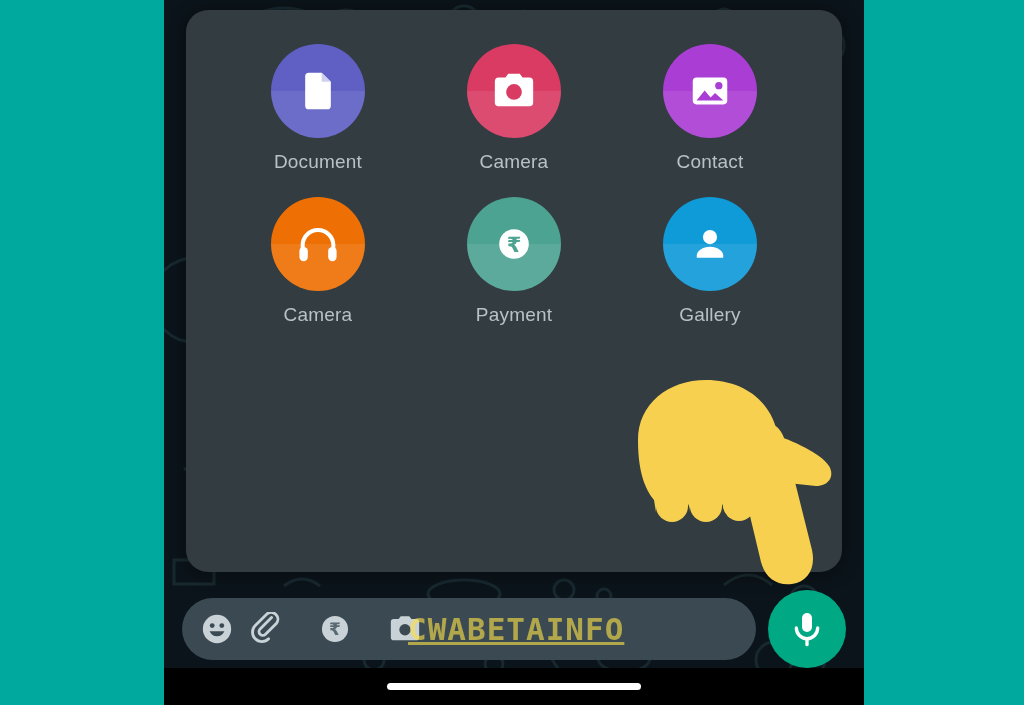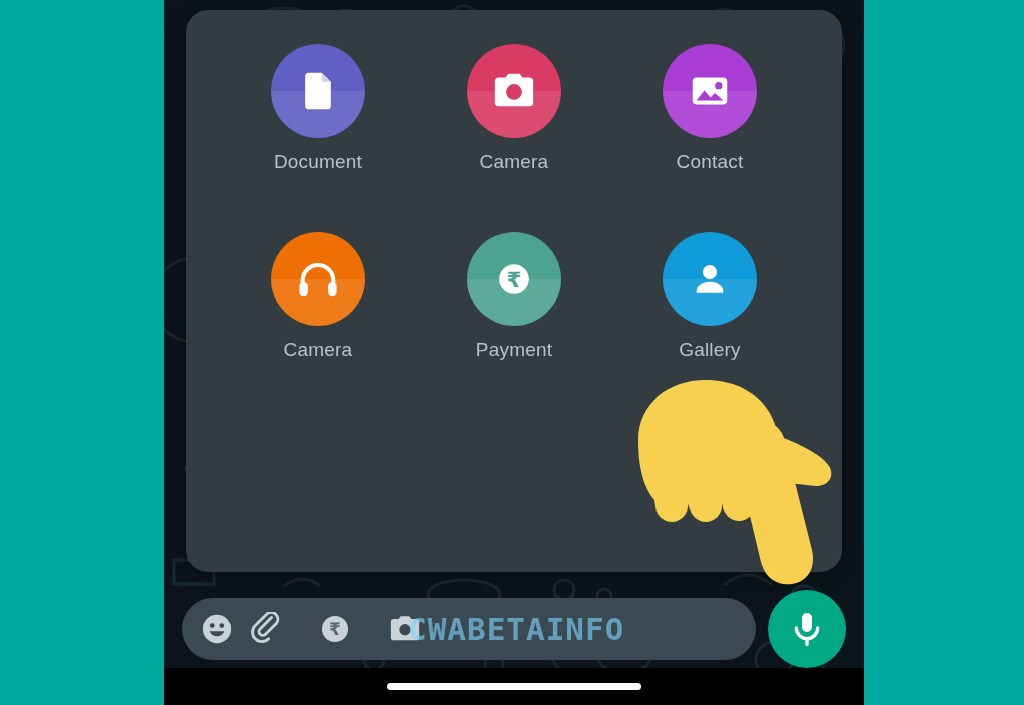--- a/index.html
+++ b/index.html
@@ -27,21 +27,21 @@
 
   
   #attach-panel {
     position:absolute; left:22px; top:10px; width:656px; height:562px;
     background:#333c41; border-radius:22px;
     box-shadow:0 2px 18px rgba(0,0,0,.35);
   }
   #attach-grid {
     position:absolute; left:0; top:34px; width:100%;
     display:grid; grid-template-columns:repeat(3,1fr);
-    row-gap:59px;
+    row-gap:24px;
     padding:0 34px;
   }
   .attach-item {
     display:flex; flex-direction:column; align-items:center; gap:13px;
     cursor:pointer;
   }
   .attach-circle {
     width:94px; height:94px; border-radius:50%;
     display:flex; align-items:center; justify-content:center;
     position:relative; overflow:hidden;
@@ -79,23 +79,24 @@
   }
   .field-icon { flex:0 0 auto; display:flex; cursor:pointer; }
   #attach-icon { margin-right:22px; }
   #rupee-icon  { margin-right:22px; }
   #camera-icon { margin-right:4px; }
 
   
   #watermark {
     position:absolute; left:226px; top:50%; transform:translateY(-50%);
     font-size:31px; font-weight:bold; letter-spacing:1px;
-    color:#7dd3fc; opacity:.62; white-space:nowrap;
+    color:#fde047; opacity:.62; white-space:nowrap;
     font-family:"DejaVu Sans Mono", monospace; z-index:0;
     pointer-events:none;
+    text-decoration:underline;
   }
 
   #mic-btn {
     flex:0 0 auto; width:78px; height:78px; border-radius:50%;
     background:#00a884; display:flex; align-items:center; justify-content:center;
     cursor:pointer;
   }
 
   
   #nav-bar {

